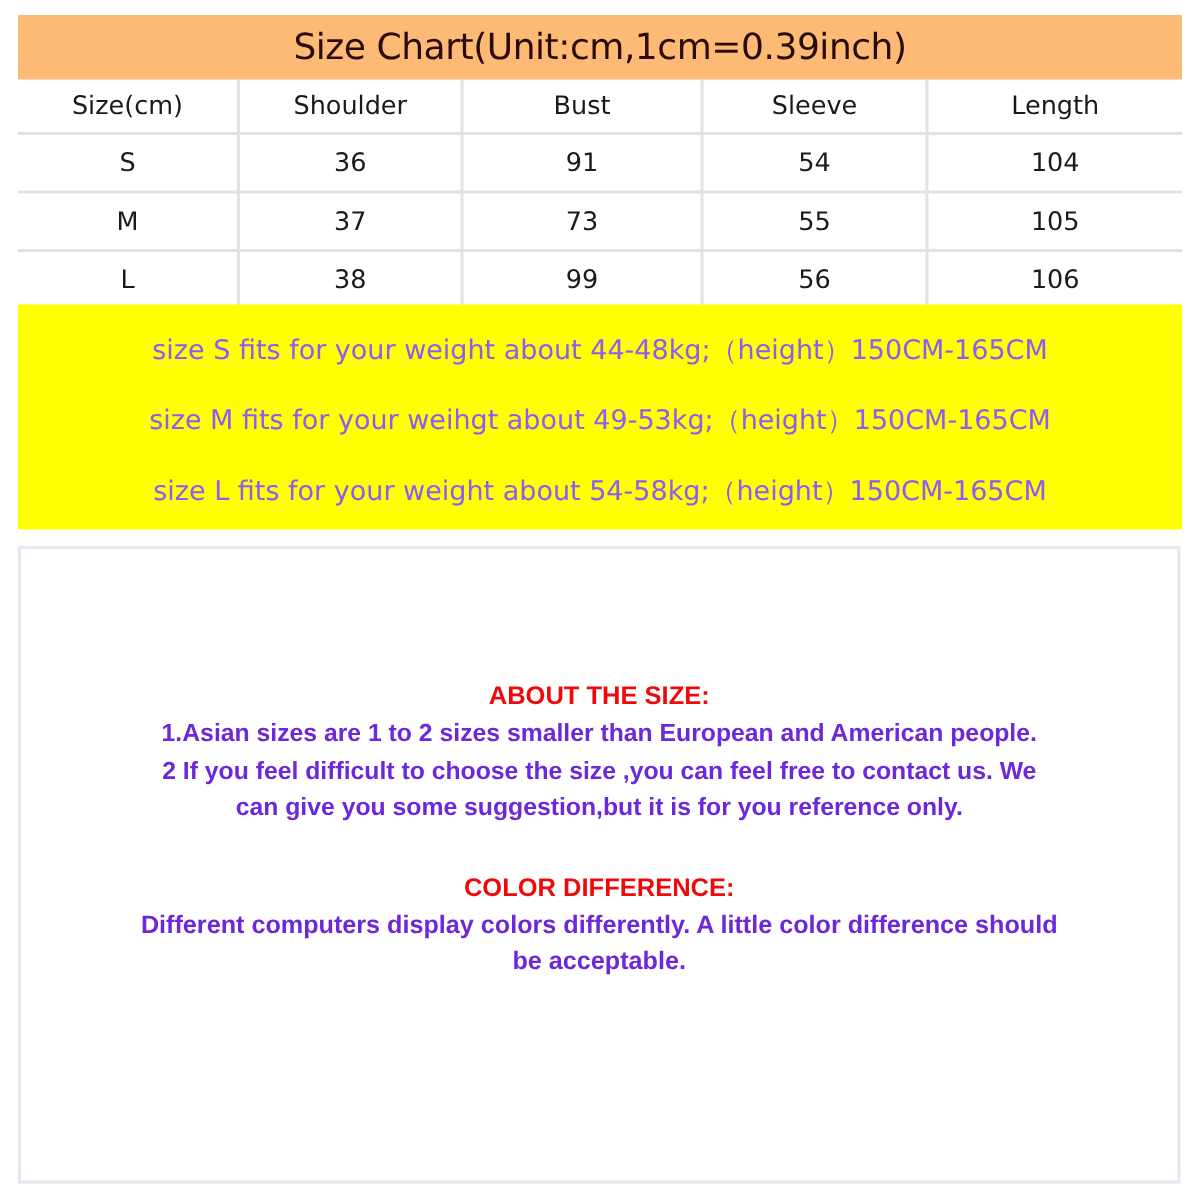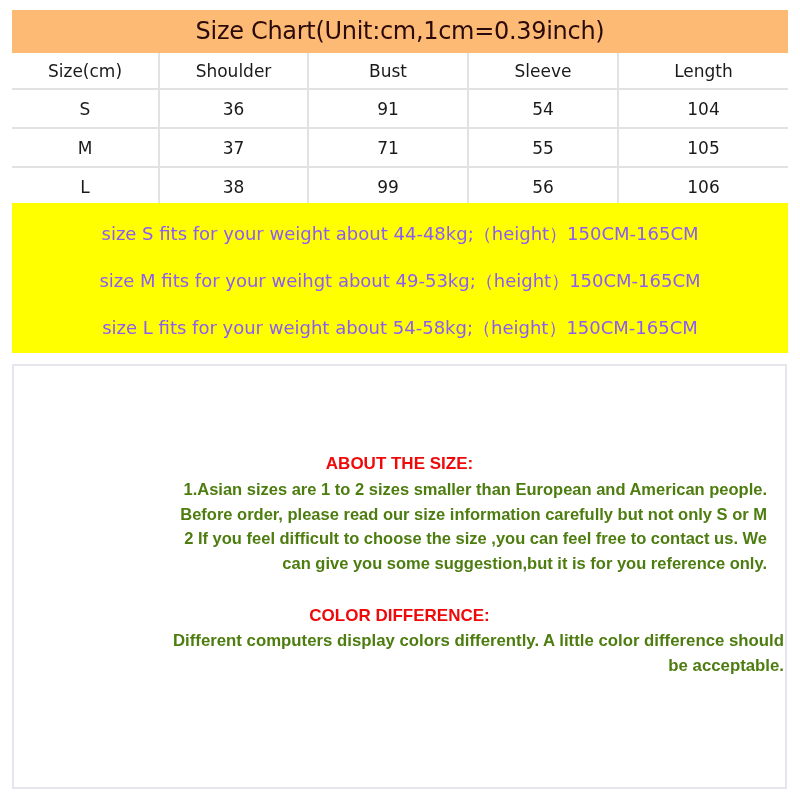--- a/index.html
+++ b/index.html
@@ -35,21 +35,21 @@
       border: 2px solid #e6e6ee; box-sizing: border-box; background: #fff;
     }
     .section-heading {
       font-family: "Liberation Sans", sans-serif; font-weight: bold; color: #ee0a0a;
       text-align: center; font-size: 17px;
     }
     .about-heading { margin-top: 85px; line-height: 26px; }
     .color-heading { margin-top: 28px; line-height: 26px; }
     .body-text {
       font-family: "Liberation Sans", sans-serif; font-weight: bold; font-size: 16.5px;
-      line-height: 24.5px; text-align: right; color: #4d7c0f;
+      line-height: 24.5px; text-align: center; color: #6d28d9;
     }
     .about-text { padding: 0 18px; }
     .color-text { padding: 0 1px; font-size: 16.8px; }
   </style>
 </head>
 <body>
 
 <div class="chart-title">Size Chart(Unit:cm,1cm=0.39inch)</div>
 
 <table class="size-table">
@@ -71,21 +71,21 @@
   <tr>
     <td>S</td>
     <td>36</td>
     <td>91</td>
     <td>54</td>
     <td>104</td>
   </tr>
   <tr>
     <td>M</td>
     <td>37</td>
-    <td>71</td>
+    <td>73</td>
     <td>55</td>
     <td>105</td>
   </tr>
   <tr>
     <td>L</td>
     <td>38</td>
     <td>99</td>
     <td>56</td>
     <td>106</td>
   </tr>
@@ -95,21 +95,20 @@
 <div class="fit-band">
   <div class="fit-line">size S fits for your weight about 44-48kg;（height）150CM-165CM</div>
   <div class="fit-line">size M fits for your weihgt about 49-53kg;（height）150CM-165CM</div>
   <div class="fit-line">size L fits for your weight about 54-58kg;（height）150CM-165CM</div>
 </div>
 
 <div class="notes-panel">
   <div class="section-heading about-heading">ABOUT THE SIZE:</div>
   <div class="body-text about-text">
     <div>1.Asian sizes are 1 to 2 sizes smaller than European and American people.</div>
-    <div>Before order, please read our size information carefully but not only S or M</div>
     <div>2 If you feel difficult to choose the size ,you can feel free to contact us. We</div>
     <div>can give you some suggestion,but it is for you reference only.</div>
   </div>
   <div class="section-heading color-heading">COLOR DIFFERENCE:</div>
   <div class="body-text color-text">
     <div>Different computers display colors differently. A little color difference should</div>
     <div>be acceptable.</div>
   </div>
 </div>
 

